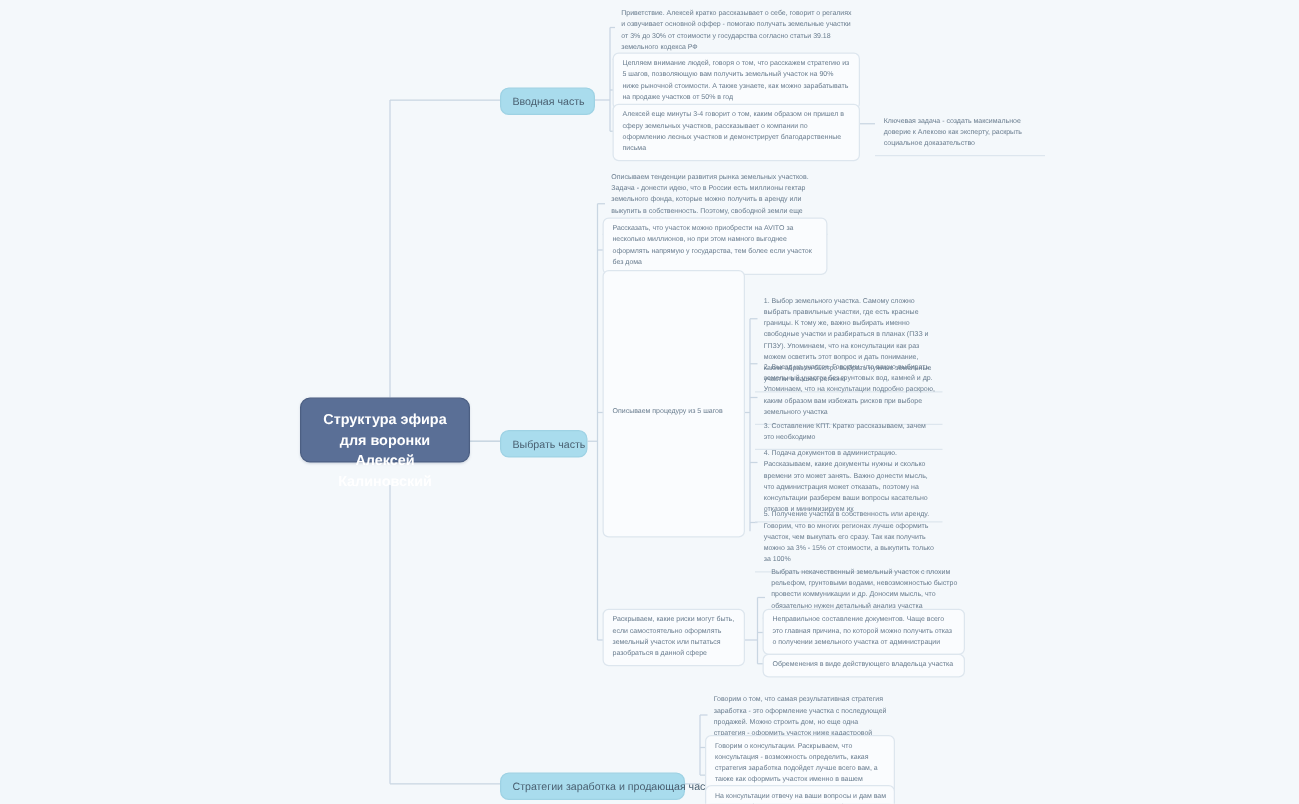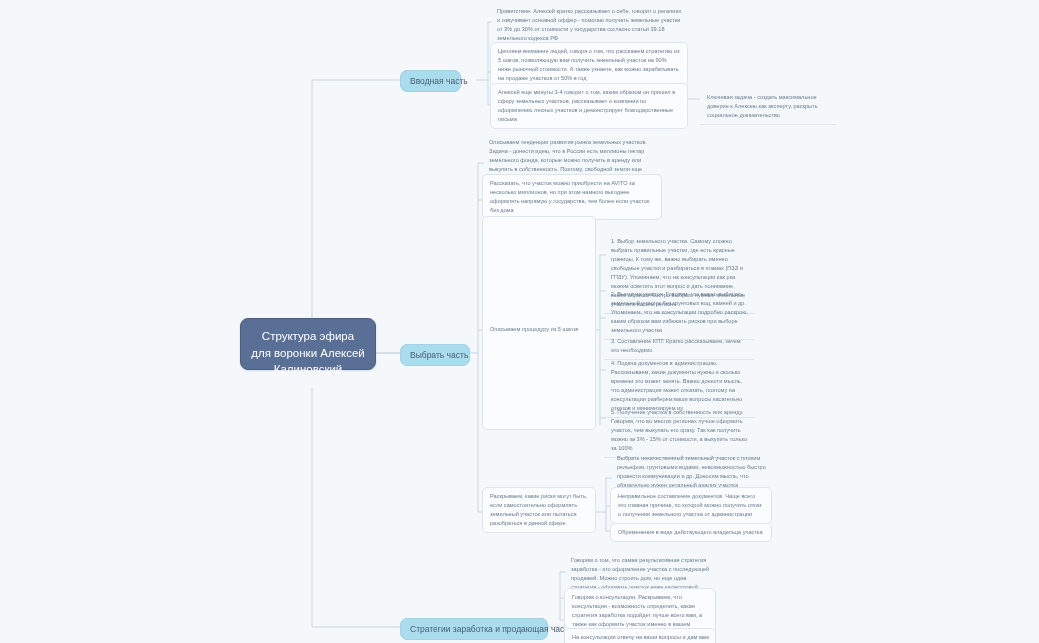--- a/index.html
+++ b/index.html
@@ -16,21 +16,21 @@
 
   
   .root{
     position:absolute;
     background:#5a6f96;
     color:#ffffff;
     border:1px solid #4c5f83;
     border-radius:8px;
     text-align:center;
     font-size:11.5px;
-    font-weight:normal;
+    font-weight:bold;
     line-height:1.45;
     padding:9px 10px;
     box-sizing:border-box;
     box-shadow:0 1px 2px rgba(60,80,110,.18);
   }
 
   
   .branch{
     position:absolute;
     background:#a9dced;
@@ -129,21 +129,21 @@
       <path d="M560,572 L566,572"></path>
       <path d="M560,598 L566,598"></path>
       <path d="M560,620 L566,620"></path>
     </g>
   </svg>
 
   <div class="root" style="left:240px;top:318px;width:136px;height:52px;">
     <span>Структура эфира для воронки Алексей Калиновский</span>
   </div>
 
-  <div class="branch" style="left:400px;top:70px;width:61px;">
+  <div class="branch" style="left:400px;top:70px;width:76px;">
     <span>Вводная часть</span>
   </div>
 
   <div class="leaf underline" style="left:490px;top:3px;width:198px;">
     <span>Приветствие. Алексей кратко рассказывает о себе, говорит о регалиях и озвучивает основной оффер - помогаю получать земельные участки от 3% до 30% от стоимости у государства согласно статьи 39.18 земельного кодекса РФ</span>
   </div>
 
   <div class="leaf boxed" style="left:490px;top:42px;width:198px;">
     <span>Цепляем внимание людей, говоря о том, что расскажем стратегию из 5 шагов, позволяющую вам получить земельный участок на 90% ниже рыночной стоимости. А также узнаете, как можно зарабатывать на продаже участков от 50% в год</span>
   </div>

